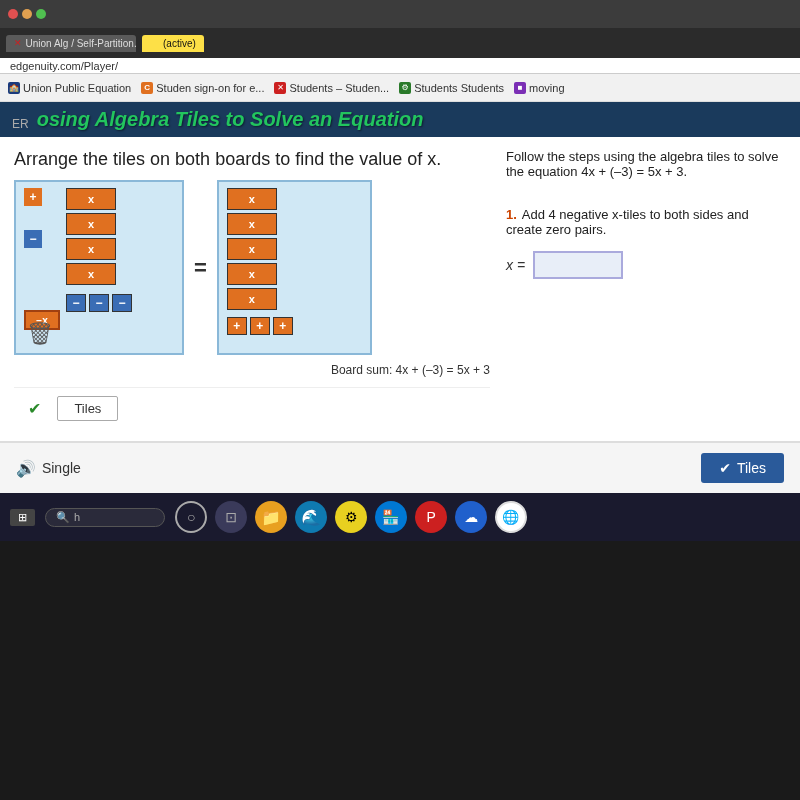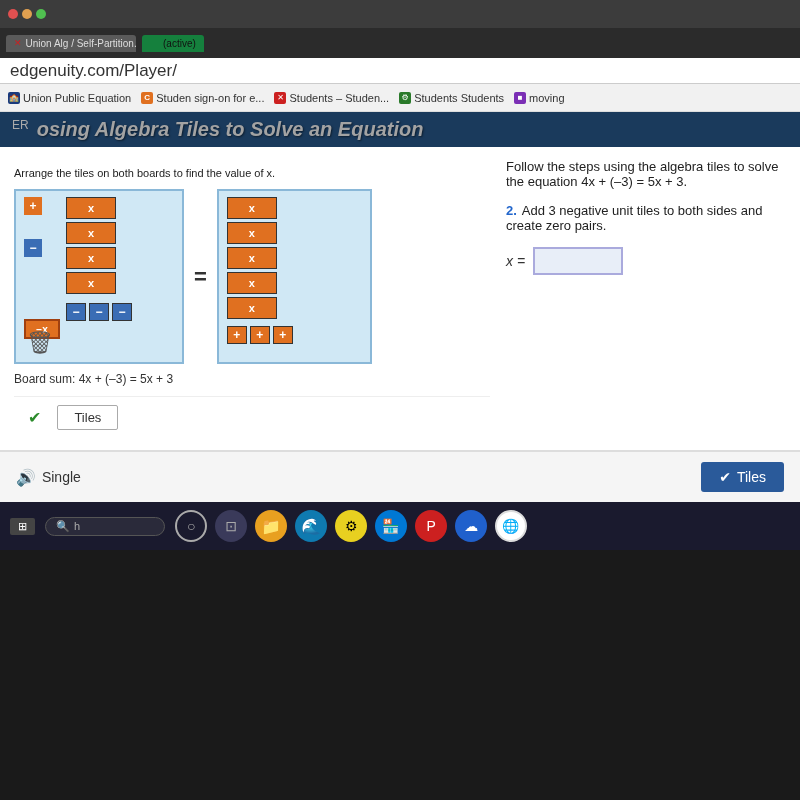--- a/index.html
+++ b/index.html
@@ -37,35 +37,35 @@
       border-radius: 3px 3px 0 0;
       white-space: nowrap;
       max-width: 130px;
       overflow: hidden;
       text-overflow: ellipsis;
       display: flex;
       align-items: center;
       gap: 4px;
     }
     .tab-item.active {
-      background: #15803d;
+      background: #fde047;
       color: #111;
       padding-left: 21px;
     }
     .tab-icon {
       font-size: 9px;
     }
 
     .address-bar {
       background: #fff;
-      height: 26px;
+      height: 16px;
       display: flex;
       align-items: center;
       padding: 0 10px;
-      font-size: 17px;
+      font-size: 11px;
       color: #333;
       border-bottom: 1px solid #ccc;
     }
 
     .bookmarks-bar {
       background: #f1f1f1;
       height: 28px;
       display: flex;
       align-items: center;
       padding: 0 8px;
@@ -89,29 +89,29 @@
       align-items: center;
       justify-content: center;
       font-size: 8px;
     }
 
     
     .header-banner {
       background: #1a3a5c;
       padding: 6px 12px;
       display: flex;
-      align-items: flex-start;
+      align-items: flex-end;
     }
     .header-banner .label {
       color: #aaa;
       font-size: 12px;
       margin-right: 8px;
     }
     .header-title {
-      color: #a3a3a3;
+      color: #22c55e;
       font-size: 20px;
       font-weight: bold;
       font-style: italic;
       text-shadow: 1px 1px 2px rgba(0,0,0,0.5);
     }
 
     
     .content-area {
       background: #fff;
       padding: 12px 14px;
@@ -122,24 +122,23 @@
     .left-section {
       flex: 1;
     }
     .right-section {
       width: 280px;
       font-size: 13px;
       color: #222;
     }
 
     .instruction-text {
-      font-size: 11px;
+      font-size: 18px;
       color: #222;
       margin-bottom: 10px;
-      margin-top: 8px;
     }
 
     
     .boards-container {
       display: flex;
       align-items: center;
       gap: 10px;
       margin-bottom: 8px;
     }
 
@@ -214,21 +213,21 @@
 
     .trash-icon {
       margin-top: 6px;
       font-size: 22px;
       color: #555;
     }
 
     .board-sum {
       font-size: 12px;
       color: #333;
-      text-align: left;
+      text-align: right;
       margin-bottom: 10px;
     }
 
     
     .status-bar {
       background: #fff;
       border-top: 1px solid #eee;
       padding: 8px 14px;
       display: flex;
       align-items: center;
@@ -519,27 +518,27 @@
 
     <div class="status-bar">
       <div class="status-ready">
         <span class="check-circle">✔</span>
       </div>
       <button class="reset-button">Tiles</button>
     </div>
   </div>
 
   <div class="right-section">
-    <p style="margin-bottom:14px; font-size:13px;">Follow the steps using the algebra tiles to solve the equation 4x + (–3) = 5x + 3.</p>
-
+    <p style="margin-bottom:28px; font-size:13px;">Follow the steps using the algebra tiles to solve the equation 4x + (–3) = 5x + 3.</p>
 
     <div class="step">
-      <span class="step-number step-2">2.</span>
-      <span>Add 3 negative unit tiles to both sides and create zero pairs.</span>
+      <span class="step-number step-1">1.</span>
+      <span>Add 4 negative x-tiles to both sides and create zero pairs.</span>
     </div>
+
 
     <div class="answer-row">
       <span class="x-label">x =</span>
       <input class="answer-input" type="text" value="" style="">
     </div>
   </div>
 
 </div>
 
 <div class="bottom-bar">

